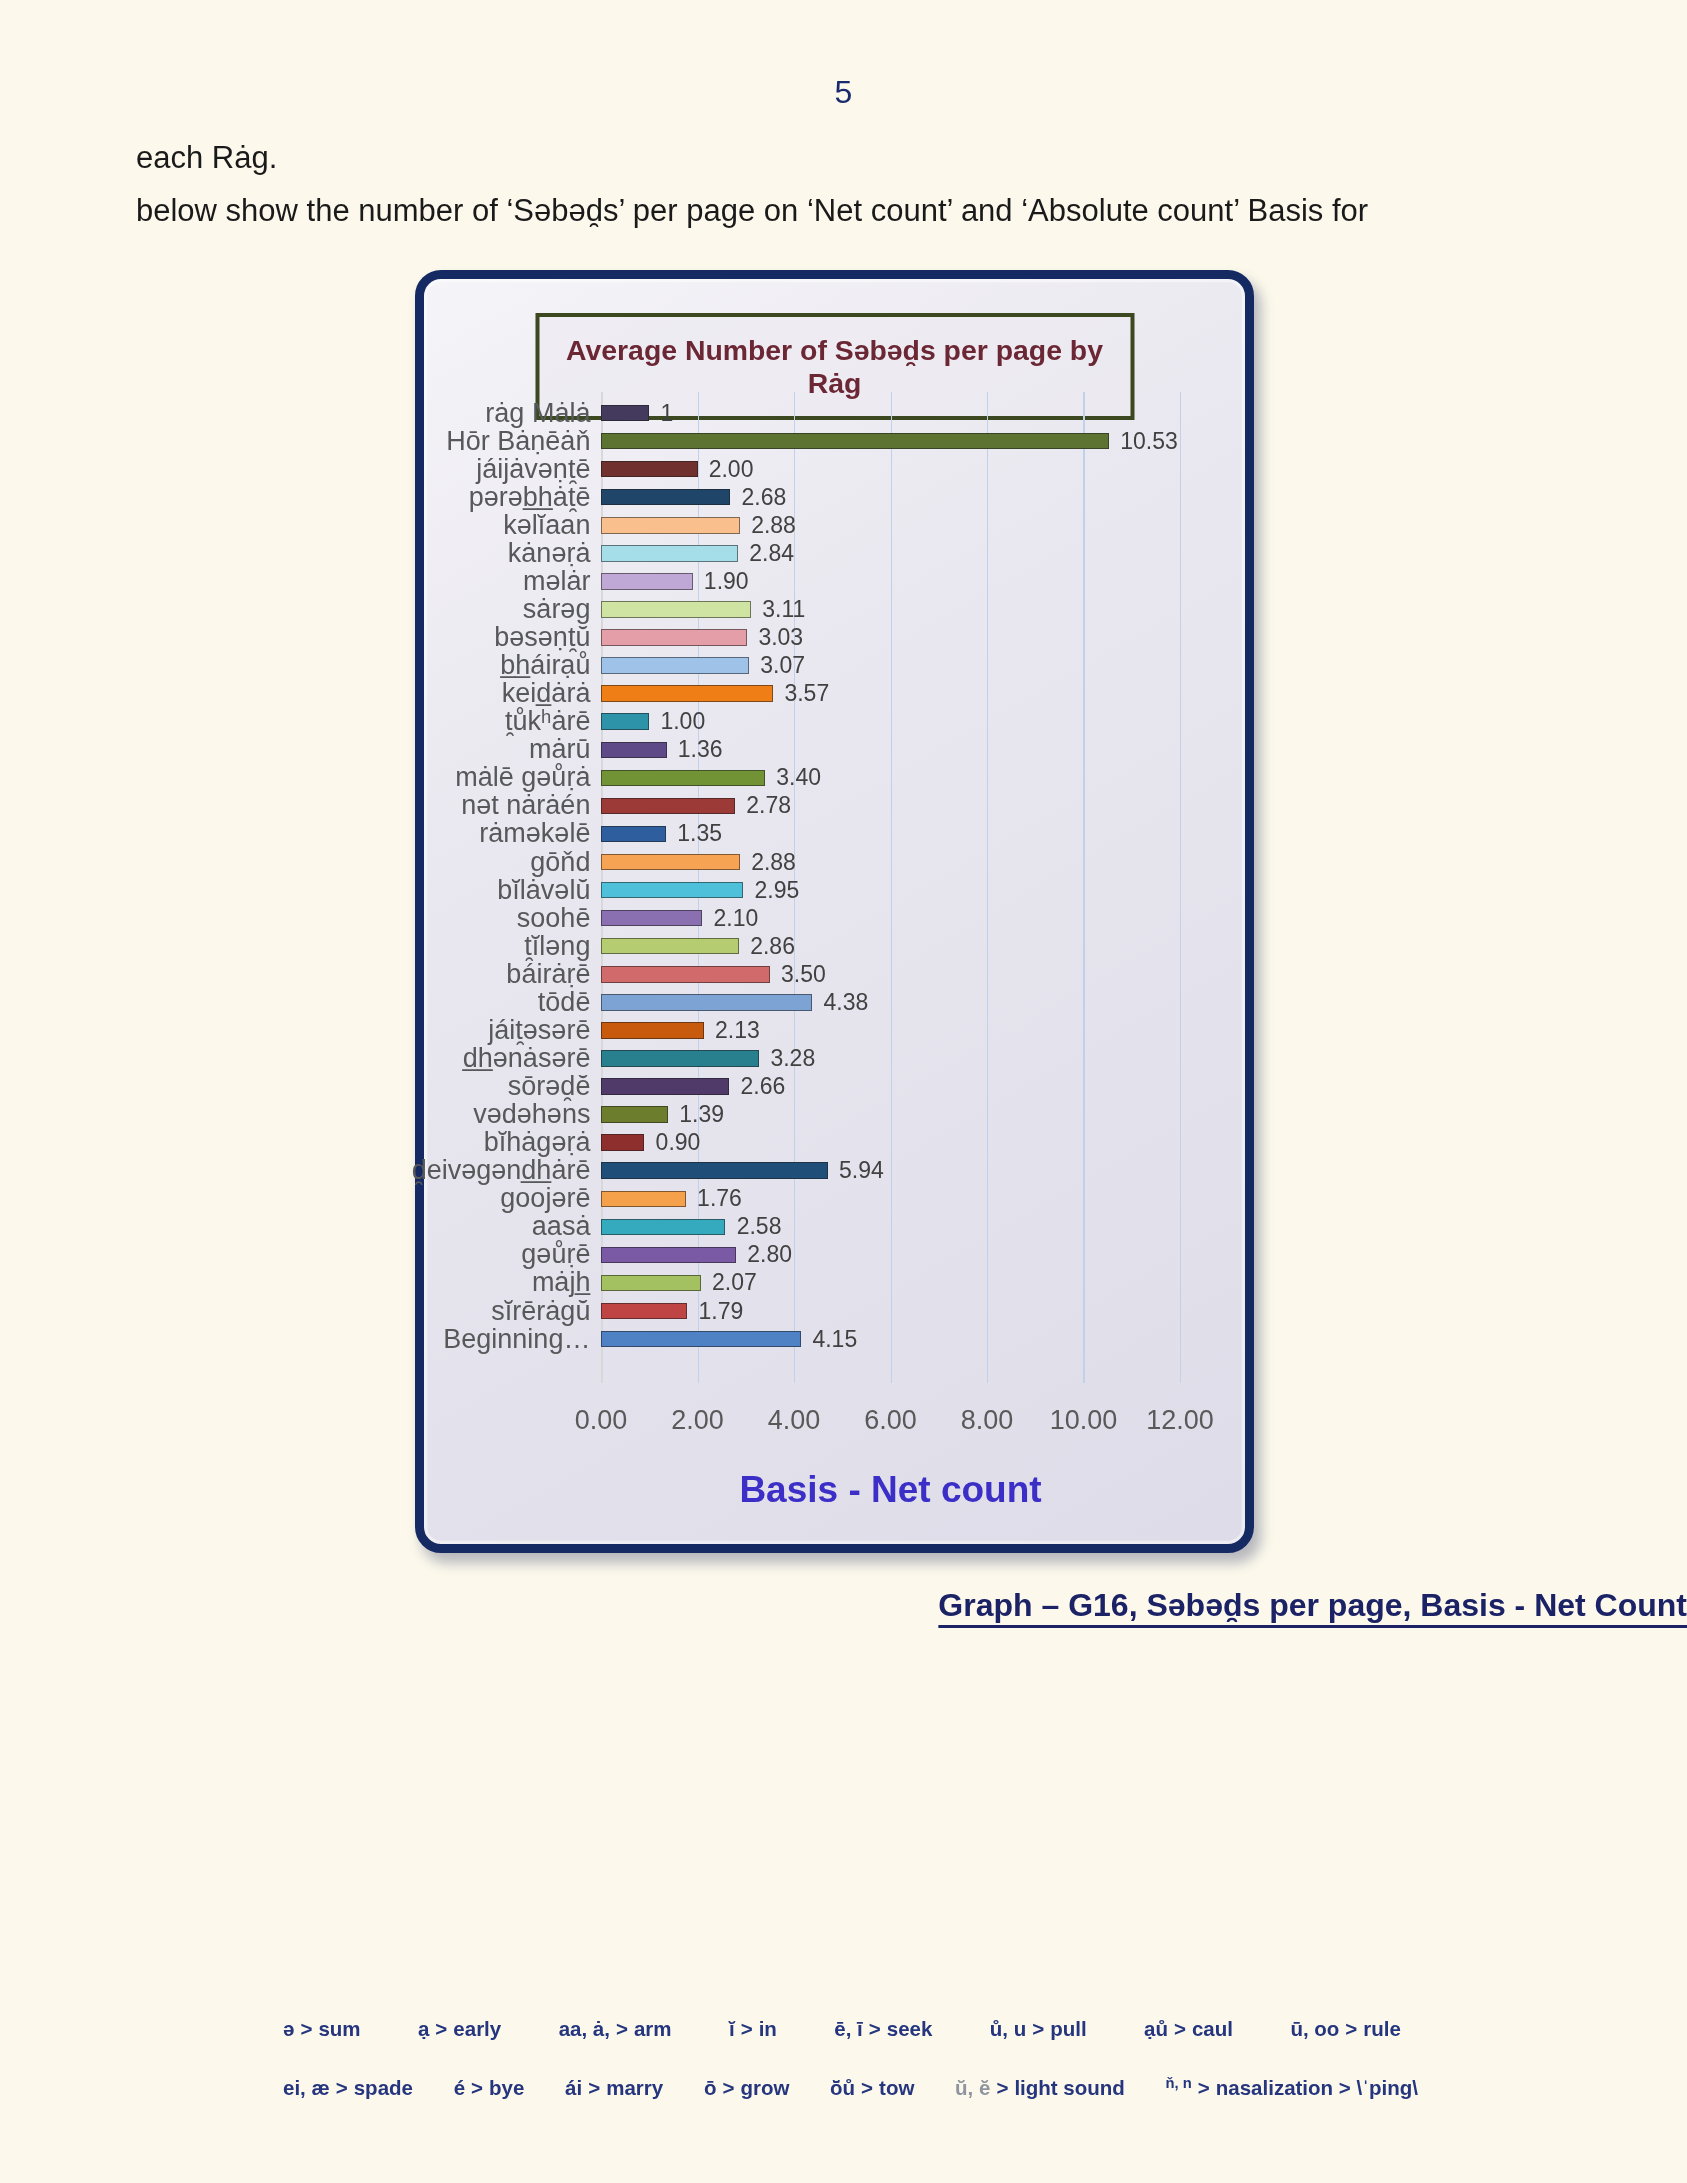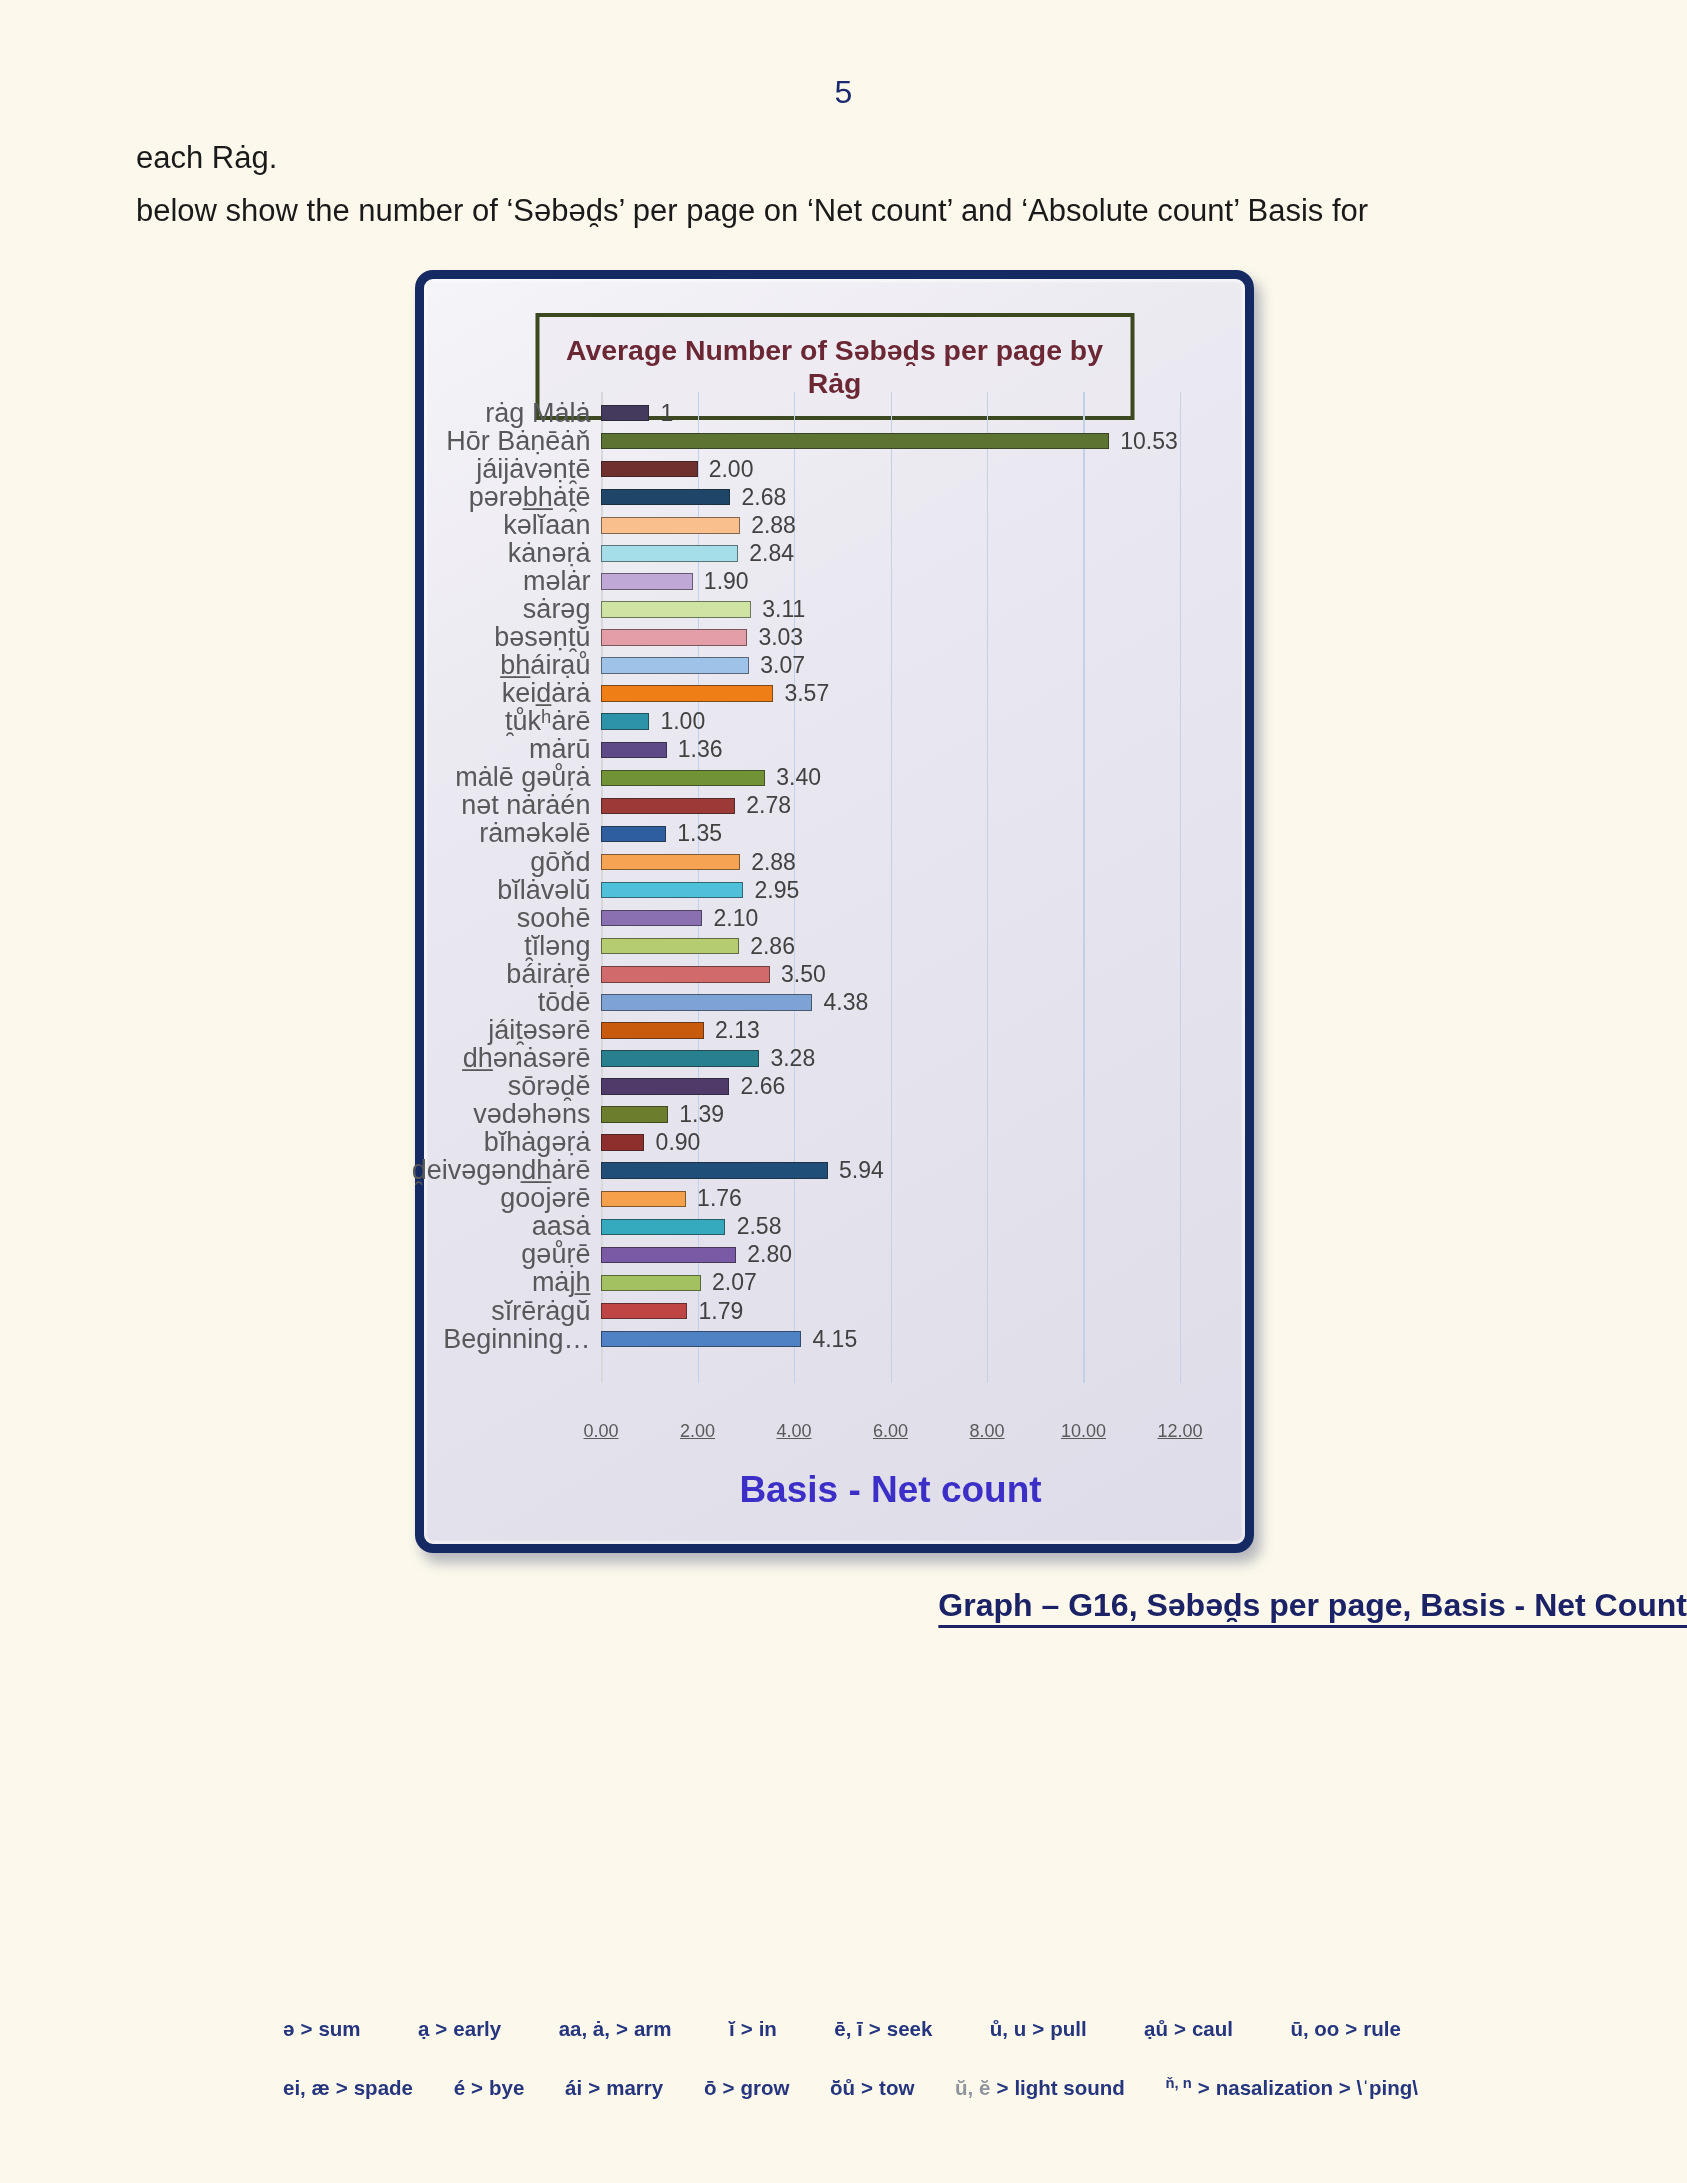--- a/index.html
+++ b/index.html
@@ -13,21 +13,21 @@
     position:absolute; top:74px; left:0; width:100%;
     text-align:center; font-size:32px; color:#1b2a6e;
   }
   .intro{
     position:absolute; left:136px; top:131px; width:1482px;
     font-size:31px; line-height:1.72; color:#1a1a1a;
   }
   .chart-card{
     position:absolute; left:415px; top:270px; width:839px; height:1283px;
     box-sizing:border-box;
-    border:9.3px solid #152a63; border-radius:18px;
+    border:9.3px solid #152a63; border-radius:26px;
     background:linear-gradient(150deg,#f5f4f8 0%,#e9e7ef 35%,#dedce8 100%);
     box-shadow:6.6px 9.3px 13.2px rgba(20,30,80,0.30), inset 0 0 0 3.3px rgba(255,255,255,0.45);
   }
   .chart-title-box{
     position:absolute; left:50%; transform:translateX(-50%); top:34px;
     width:599px; box-sizing:border-box;
     border:4.6px solid #3c481f; padding:16.5px 6.6px;
     text-align:center; font-weight:bold; font-size:28.4px; color:#6b2733;
     background:rgba(236,234,241,0.65);
   }
@@ -37,21 +37,21 @@
   .gridline.zero{background:#d8d7d9; width:2px;}
   .rows{position:relative; height:100%; display:flex; flex-direction:column;}
   .row{flex:1; display:flex; align-items:center; position:relative;}
   .bar-label{
     position:absolute; right:calc(100% + 10.6px); white-space:nowrap;
     font-size:27px; color:#57585a;
   }
   .bar{height:16.5px; box-sizing:border-box; border:1.3px solid rgba(30,30,30,0.55);}
   .bar-value{margin-left:11.2px; font-size:23px; color:#414141; white-space:nowrap;}
   .ticks{position:absolute; left:177px; top:1126px; width:579px; height:34px;}
-  .tick{position:absolute; top:16px; transform:translateX(-50%); font-size:18px; color:#595959;text-decoration:underline;}
+  .tick{position:absolute; top:0; transform:translateX(-50%); font-size:27px; color:#595959;}
   .xlabel{
     position:absolute; left:177px; width:579px; top:1190px; text-align:center;
     font-size:37px; font-weight:bold; color:#3c2fc7;
   }
   .caption{position:absolute; left:0; width:100%; top:1587px; text-align:right;}
   .caption span{
     font-size:32px; font-weight:bold; color:#1b2366;
     text-decoration:underline; text-decoration-thickness:2.6px; text-underline-offset:8.6px;
   }
   .legend-row{

